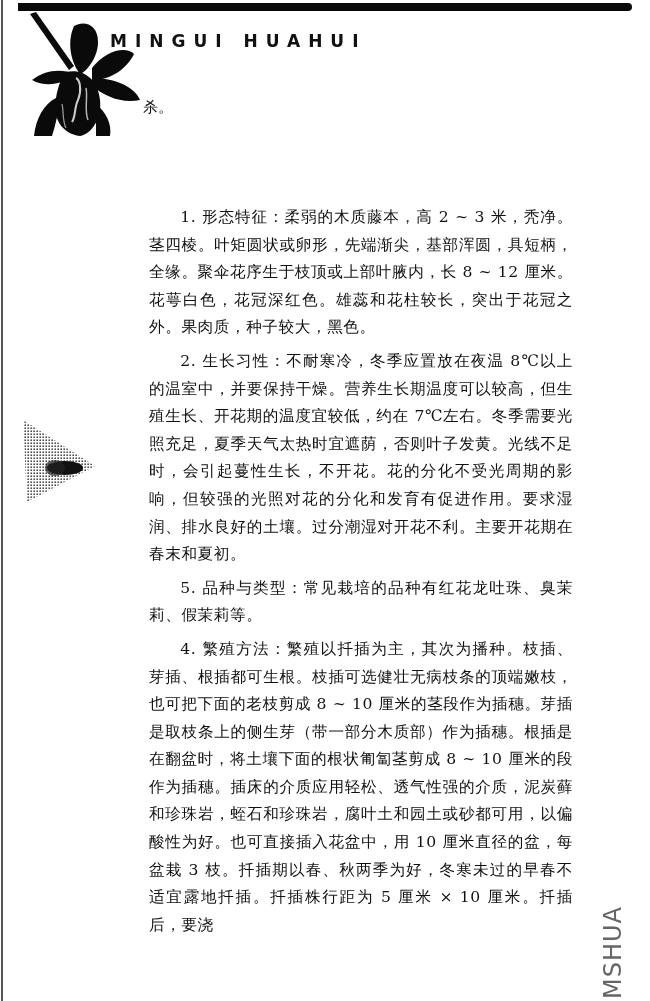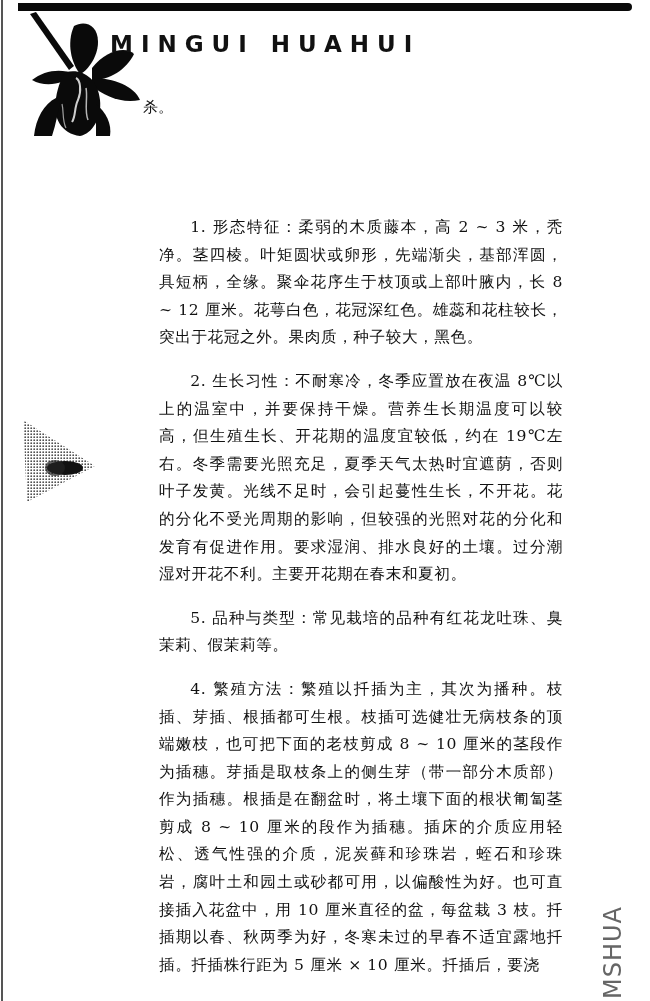--- a/index.html
+++ b/index.html
@@ -2,27 +2,27 @@
 <html><head>
 <meta charset="utf-8">
 <style>
   html, body { margin:0; padding:0; }
   body { width:650px; height:1001px; background:#fff; position:relative; overflow:hidden;
          font-family:"DejaVu Serif","Liberation Serif",serif; color:#111; }
   .left-border { position:absolute; left:1px; top:0; width:2px; height:1001px; background:#555; }
   .top-rule { position:absolute; left:18px; top:3px; width:614px; height:8px; background:#0a0a0a; border-radius:0 4px 4px 0; }
   .orchid { position:absolute; left:22px; top:8px; width:125px; height:130px; }
   .header-title { position:absolute; left:110px; top:31px; font-family:"DejaVu Sans","Liberation Sans",sans-serif;
-                  font-size:23px; letter-spacing:8px; font-weight:bold; color:#111; }
+                  font-size:17px; letter-spacing:8px; font-weight:bold; color:#111; }
   .prev-tail { position:absolute; left:143px; top:98px; font-size:15px; }
   .dots { position:absolute; left:15px; top:418px; width:90px; height:90px; }
   .article { position:absolute; left:143px; top:198px; width:436px; }
   .article-title { font-size:21px; font-weight:bold; font-family:"DejaVu Sans","Liberation Sans",sans-serif;
                    letter-spacing:6px; height:32px; line-height:30px; margin:0; }
-  .para { font-size:15.6px; line-height:27.6px; text-align:justify; text-indent:2em; margin:16px; letter-spacing:0.6px; }
+  .para { font-size:15.6px; line-height:27.6px; text-align:justify; text-indent:2em; margin:6px; letter-spacing:0.6px; }
   .watermark { position:absolute; left:598px; top:930px; transform:rotate(-90deg); transform-origin:center;
                font-family:"DejaVu Sans","Liberation Sans",sans-serif; font-size:24px; color:#666; letter-spacing:1px; width:110px; margin-left:-40px;}
 </style>
 </head>
 <body>
 
 <div class="left-border"></div>
 <div class="top-rule"></div>
 
 <svg class="orchid" viewBox="0 0 125 130">
@@ -48,18 +48,18 @@
       <circle cx="1.2" cy="1.2" r="0.9" fill="#111"></circle>
     </pattern>
   </defs>
   <path d="M8 2 L80 48 L12 84 Z" fill="url(#dp)" opacity="0.75"></path>
   <ellipse cx="50" cy="50" rx="18" ry="7" fill="#111"></ellipse>
   <ellipse cx="40" cy="50" rx="10" ry="8" fill="#222" opacity="0.7"></ellipse>
 </svg>
 
 <div class="article">
   <p class="para">1. 形态特征：柔弱的木质藤本，高 2 ~ 3 米，秃净。茎四棱。叶矩圆状或卵形，先端渐尖，基部浑圆，具短柄，全缘。聚伞花序生于枝顶或上部叶腋内，长 8 ~ 12 厘米。花萼白色，花冠深红色。雄蕊和花柱较长，突出于花冠之外。果肉质，种子较大，黑色。</p>
-  <p class="para">2. 生长习性：不耐寒冷，冬季应置放在夜温 8℃以上的温室中，并要保持干燥。营养生长期温度可以较高，但生殖生长、开花期的温度宜较低，约在 19℃左右。冬季需要光照充足，夏季天气太热时宜遮荫，否则叶子发黄。光线不足时，会引起蔓性生长，不开花。花的分化不受光周期的影响，但较强的光照对花的分化和发育有促进作用。要求湿润、排水良好的土壤。过分潮湿对开花不利。主要开花期在春末和夏初。</p>
+  <p class="para">2. 生长习性：不耐寒冷，冬季应置放在夜温 8℃以上的温室中，并要保持干燥。营养生长期温度可以较高，但生殖生长、开花期的温度宜较低，约在 7℃左右。冬季需要光照充足，夏季天气太热时宜遮荫，否则叶子发黄。光线不足时，会引起蔓性生长，不开花。花的分化不受光周期的影响，但较强的光照对花的分化和发育有促进作用。要求湿润、排水良好的土壤。过分潮湿对开花不利。主要开花期在春末和夏初。</p>
   <p class="para">5. 品种与类型：常见栽培的品种有红花龙吐珠、臭茉莉、假茉莉等。</p>
   <p class="para">4. 繁殖方法：繁殖以扦插为主，其次为播种。枝插、芽插、根插都可生根。枝插可选健壮无病枝条的顶端嫩枝，也可把下面的老枝剪成 8 ~ 10 厘米的茎段作为插穗。芽插是取枝条上的侧生芽（带一部分木质部）作为插穗。根插是在翻盆时，将土壤下面的根状匍匐茎剪成 8 ~ 10 厘米的段作为插穗。插床的介质应用轻松、透气性强的介质，泥炭藓和珍珠岩，蛭石和珍珠岩，腐叶土和园土或砂都可用，以偏酸性为好。也可直接插入花盆中，用 10 厘米直径的盆，每盆栽 3 枝。扦插期以春、秋两季为好，冬寒未过的早春不适宜露地扦插。扦插株行距为 5 厘米 × 10 厘米。扦插后，要浇</p>
 </div>
 
 <div class="watermark">MSHUA</div>
 
 </body></html>

